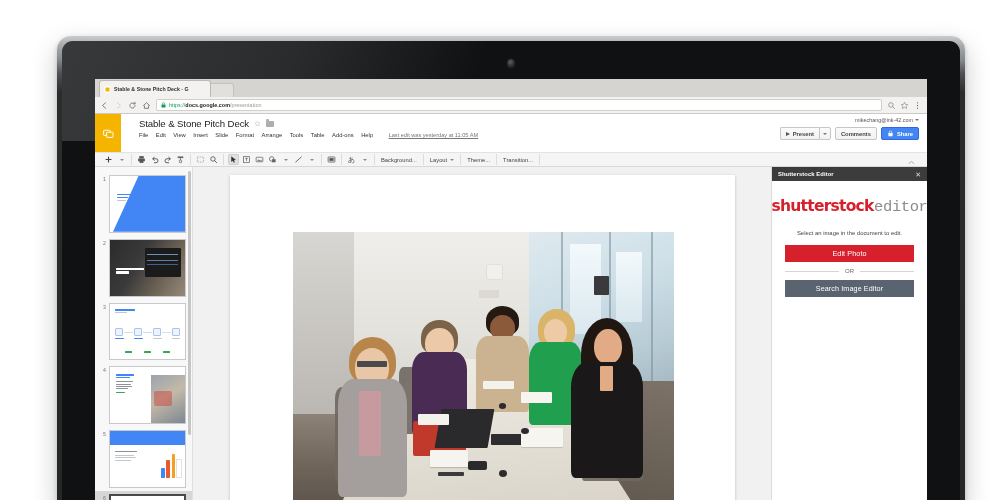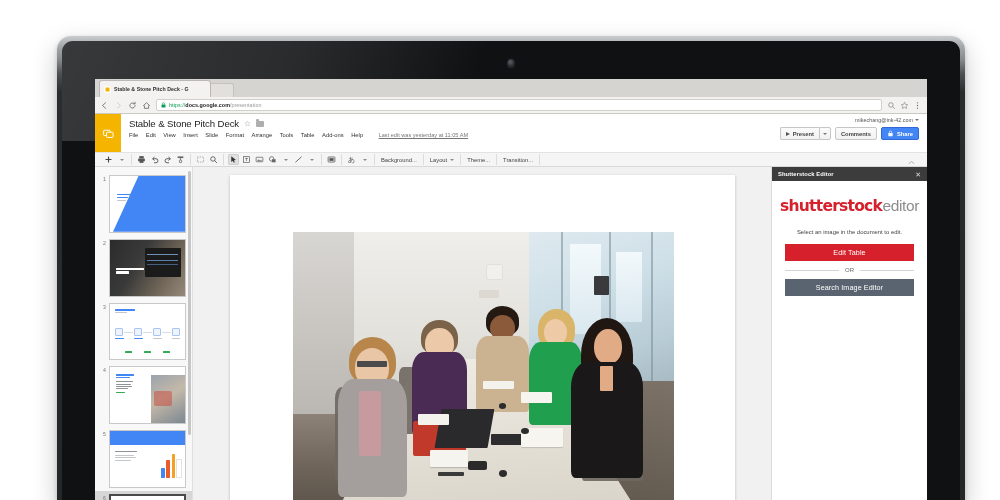--- a/index.html
+++ b/index.html
@@ -78,21 +78,21 @@
     border: 1px solid #d2d0cc; border-radius: 2px;
     display: flex; align-items: center; padding: 0 4px; gap: 3px;
   }
   .lock { width: 5px; height: 6px; flex: none; }
   .url { font-size: 5.4px; color: #9a9a9a; white-space: nowrap; letter-spacing: .02px; }
   .url .sch { color: #0f9d58; }
   .url .host { color: #202020; font-weight: 600; }
   .omni-right { display: flex; align-items: center; gap: 4px; }
 
   
-  .docheader { height: 38px; background: #ffffff; display: flex; }
+  .docheader { height: 38px; background: #ffffff; display: flex; gap: 10px; }
   .appicon {
     width: 26px; background: #f4b400; flex: none;
     display: flex; align-items: center; justify-content: center;
   }
   .docmeta { flex: 1; padding: 4px 0 0 8px; min-width: 0; }
   .doctitle-row { display: flex; align-items: center; gap: 5px; }
   .doctitle { font-size: 9.6px; color: #222; font-weight: 400; letter-spacing: -.1px; white-space: nowrap; }
   .star { width: 7px; height: 7px; opacity: .45; }
   .folder { width: 8px; height: 6px; background: #9a9a9a; border-radius: 1px; position: relative; opacity: .8; }
   .folder:before { content:""; position:absolute; left:0; top:-1.6px; width:3.4px; height:1.8px; background:#9a9a9a; border-radius:1px 1px 0 0;}
@@ -242,21 +242,21 @@
     height: 14px; background: #3c3c3c; color: #fff; display: flex; align-items: center;
     justify-content: space-between; padding: 0 6px; flex: none;
   }
   .ss-title { font-size: 5.8px; font-weight: 700; letter-spacing: .1px; }
   .ss-x { font-size: 7px; line-height: 1; color: #d8d8d8; }
   .ss-body { padding: 16px 13px 0 13px; }
   .ss-logo { display: flex; align-items: baseline; justify-content: center; gap: 0px; margin-bottom: 14px; }
   .ss-logo .a { font-size: 15.5px; font-weight: 700; color: #d6202c; letter-spacing: -.75px;
                 font-family: "DejaVu Sans", sans-serif; }
   .ss-logo .b { font-size: 15.5px; font-weight: 300; color: #8c8c8c; letter-spacing: -.4px;
-                font-family: Liberation Sans, sans-serif; margin-left: .5px; }
+                font-family: Liberation Mono, monospace; margin-left: .5px; }
   .ss-note { font-size: 5.9px; color: #444; text-align: center; margin-bottom: 9px; }
   .ss-btn {
     height: 17px; width: 100%; display: flex; align-items: center; justify-content: center;
     font-size: 7.2px; color: #fff; letter-spacing: .1px;
   }
   .ss-btn.red { background: #d6202c; }
   .ss-btn.gray { background: #5a6470; }
   .ss-or { display: flex; align-items: center; gap: 6px; margin: 6px 0; }
   .ss-or .hr { flex: 1; height: 1px; background: #d4d4d4; }
   .ss-or .t { font-size: 6px; color: #666; }
@@ -709,21 +709,21 @@
             <div class="ss-title">Shutterstock Editor</div>
             <div class="ss-x">✕</div>
           </div>
           <div class="ss-body">
             <div class="ss-logo">
               <span class="a">shutterstock</span>
               <span class="b">editor</span>
             </div>
             <div class="ss-note">Select an image in the document to edit.</div>
             <div class="ss-btn red">
-              <span>Edit Table</span>
+              <span>Edit Photo</span>
             </div>
             <div class="ss-or">
               <div class="hr"></div>
               <div class="t">OR</div>
               <div class="hr"></div>
             </div>
             <div class="ss-btn gray">
               <span>Search Image Editor</span>
             </div>
           </div>

